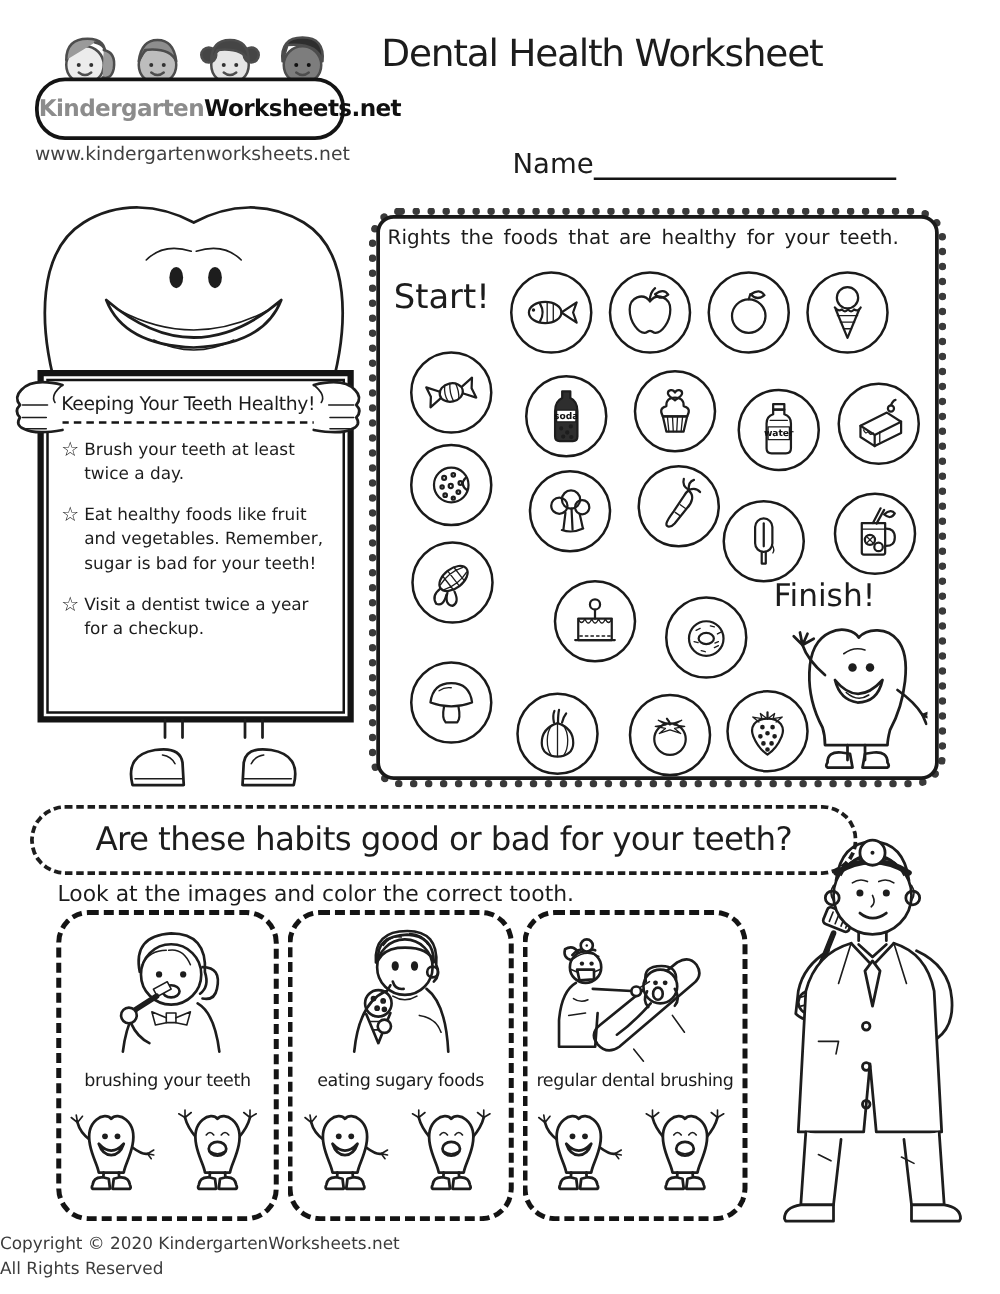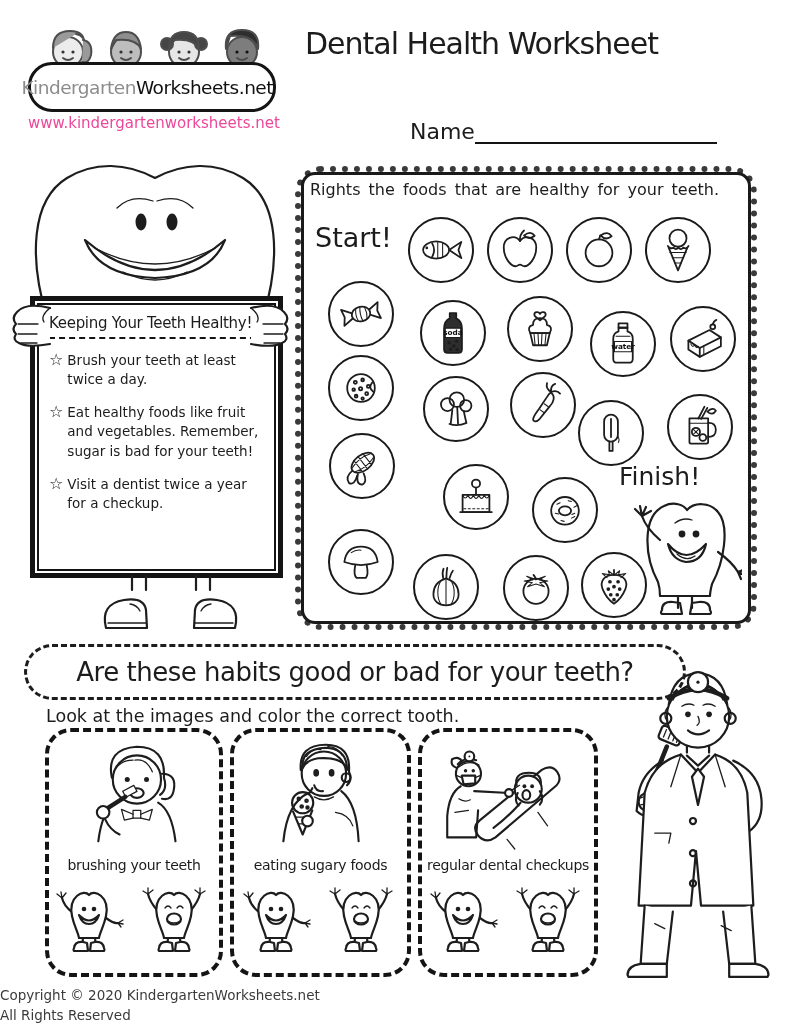--- a/index.html
+++ b/index.html
@@ -14,25 +14,25 @@
   svg.la .wf{fill:#fff;}
   svg.la .ink{fill:#2e2e2e;}
   svg.la .thin{stroke-width:1.3;}
   svg.la .thick{stroke-width:4.5;}
   svg.la .wdot{fill:#fff;stroke:none;}
   svg.la text{stroke:none;fill:#111;font-family:"DejaVu Sans",sans-serif;font-weight:bold;}
 
   
   .logo{left:28px;top:14px;width:248px;height:122px;}
   .logo-plate{position:absolute;left:0;top:48px;width:242px;height:44px;background:#fff;
-      border:3.5px solid #141414;border-radius:24px;display:flex;align-items:center;justify-content:flex-end;
-      font-weight:normal;font-size:18.5px;letter-spacing:-0.5px;white-space:nowrap;}
+      border:3.5px solid #141414;border-radius:24px;display:flex;align-items:center;justify-content:flex-start;
+      font-weight:bold;font-size:18.5px;letter-spacing:-0.5px;white-space:nowrap;}
   .brand-gray{color:#8c8c8c;}
   .brand-black{color:#101010;}
-  .logo-url{position:absolute;left:0;top:100px;width:248px;text-align:center;color:#ec4899;font-size:15px;}
+  .logo-url{position:absolute;left:0;top:100px;width:248px;text-align:center;color:#404040;font-size:15px;}
 
   
   .title{left:305px;top:26px;width:340px;font-size:30px;letter-spacing:-1px;white-space:nowrap;}
   .name-row{left:410px;top:112px;font-size:22px;white-space:nowrap;}
   .name-line{display:inline-block;width:242px;border-bottom:2.5px solid #141414;height:30px;vertical-align:bottom;}
 
   
   .maze{left:295px;top:166px;width:462px;height:464px;}
   .maze-scallop{position:absolute;inset:0;border:6px dotted #3a3a3a;border-radius:26px;}
   .maze-line{position:absolute;inset:6px;border:3px solid #1a1a1a;border-radius:14px;background:#fff;}
@@ -502,21 +502,21 @@
       <circle class="fill" cx="41" cy="37" r="1.8"></circle>
         <circle class="fill" cx="49" cy="37" r="1.8"></circle>
       <path class="wf" d="M37 42 h14 v8 l-12 1 z"></path>
         <path class="thin" d="M37 44 l-5 -2 M51 44 l5 -2"></path>
       <path d="M36 53 Q24 60 22 84 L22 106 h30 L54 78"></path>
       <path d="M50 58 L86 60"></path>
         <circle class="wf" cx="86" cy="60" r="4"></circle>
         <path class="thin" d="M89 57 l8 -5"></path>
       <path class="thin" d="M34 66 q6 4 12 1 M30 80 l14 -2"></path>
     </svg>
-    <div class="card-label">regular dental checkups</div>
+    <div class="card-label">regular dental brushing</div>
     <svg class="la teeth" width="160" height="92" viewBox="0 0 160 92">
       <path d="M18 32 Q10 26 8 18"></path>
         <path class="thin" d="M8 18 l-5 -4 M8 18 l-1 -6 M8 18 l4 -5"></path>
       <path d="M52 38 Q60 44 64 43"></path>
         <path class="thin" d="M64 43 l5 -3 M64 43 l5 1 M64 43 l3 4"></path>
       <path class="wf" d="M18 36 C14 16 30 9 35 15 C40 9 56 16 52 36 C50 46 46 52 45 58 L25 58 C24 52 20 46 18 36 Z"></path>
       <circle class="fill" cx="30" cy="29" r="2.3"></circle>
         <circle class="fill" cx="40" cy="29" r="2.3"></circle>
       <path class="wf" d="M25 35 Q35 46 45 35 Q42 44 35 44 Q28 44 25 35 Z"></path>
       <path d="M29 58 l-1 10 M41 58 l1 10"></path>

